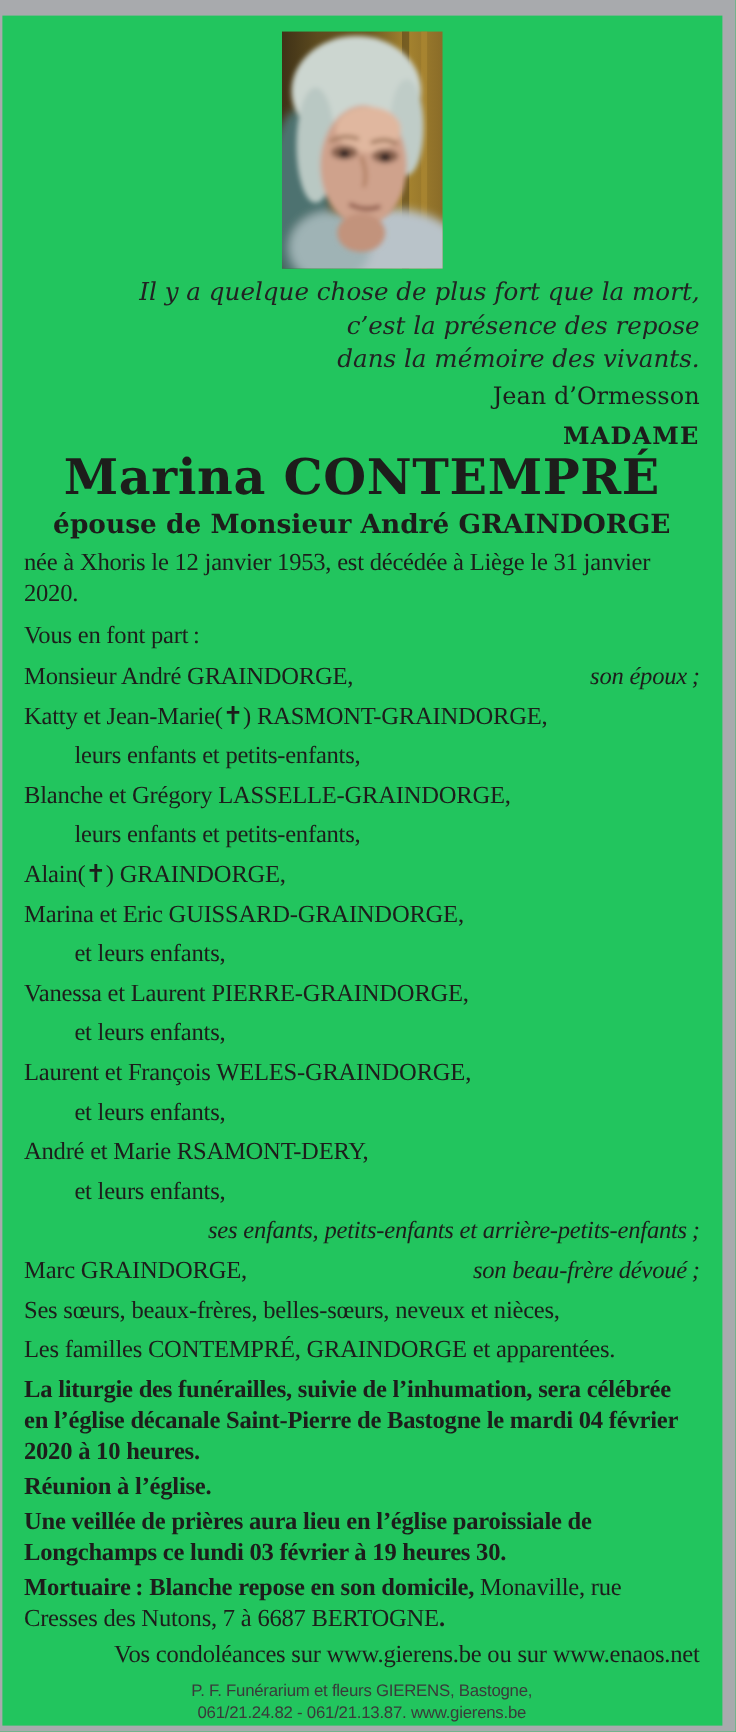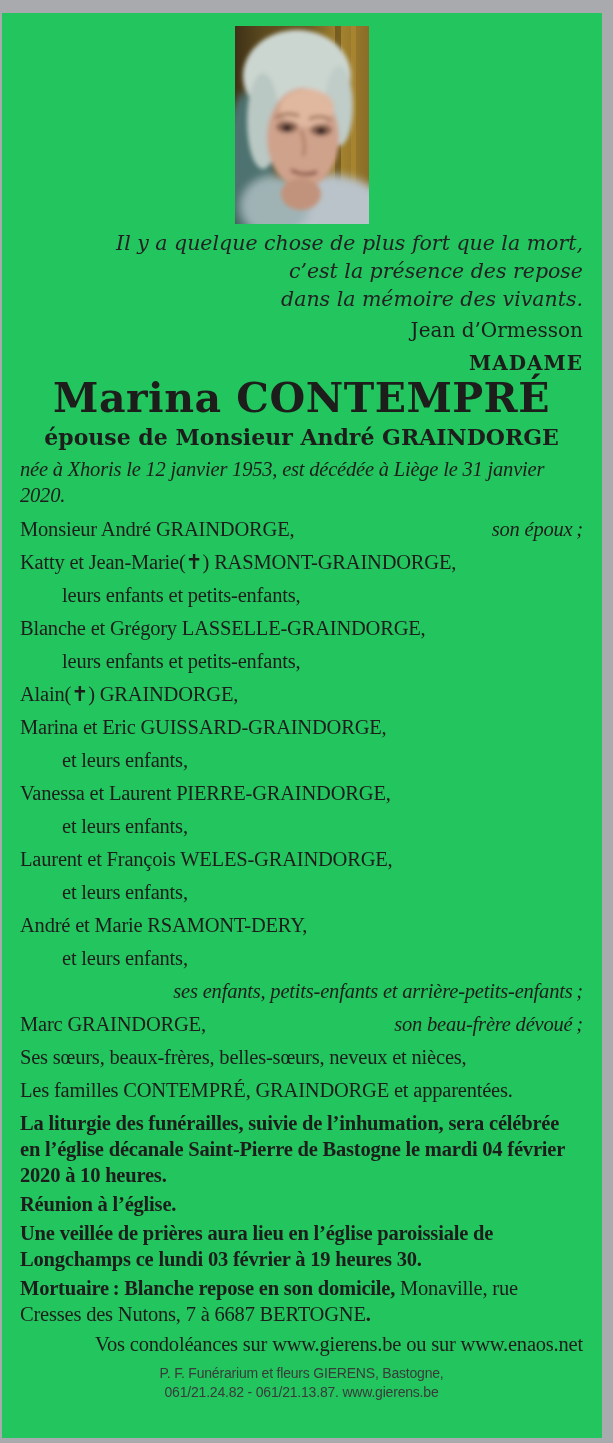--- a/index.html
+++ b/index.html
@@ -55,21 +55,21 @@
   }
   .spouse-line {
     margin-top: 2px;
     text-align: center;
     font-weight: bold;
     font-size: 22px;
     line-height: 27px;
   }
   
   .body-text { font-family: "Liberation Serif", serif; font-size: 20.5px; letter-spacing: -0.2px; }
-  .para { margin-top: 5px; line-height: 26px; font-style: italic; }
+  .para { margin-top: 5px; line-height: 26px; }
   .line { line-height: 27px; margin-bottom: 6px; }
   .main-line { display: flex; justify-content: space-between; align-items: baseline; }
   .sub-line { padding-left: 42px; }
   .relation { font-style: italic; }
   .right-line { text-align: right; font-style: italic; }
   .announce { margin-top: 9px; }
   .family-list { margin-top: 8px; }
   .bold-para { font-weight: bold; line-height: 26px; margin-top: 3px; margin-bottom: 3px; }
   .mixed-para .reg { font-weight: normal; }
   .condolences { margin-top: 4px; line-height: 27px; text-align: right; }
@@ -141,20 +141,21 @@
   <div class="quote-author">Jean d’Ormesson</div>
 
   <div class="salutation">MADAME</div>
   <div class="deceased-name">Marina CONTEMPRÉ</div>
   <div class="spouse-line">épouse de Monsieur André GRAINDORGE</div>
 
   <div class="body-text">
 
     <div class="para">née à Xhoris le 12 janvier 1953, est décédée à Liège le 31 janvier 2020.</div>
 
+    <div class="para announce">Vous en font part :</div>
 
     <div class="family-list">
       <div class="line main-line">
         <span>Monsieur André GRAINDORGE,</span>
         <span class="relation">son époux ;</span>
       </div>
       <div class="line">Katty et Jean-Marie(✝) RASMONT-GRAINDORGE,</div>
       <div class="line sub-line">leurs enfants et petits-enfants,</div>
       <div class="line">Blanche et Grégory LASSELLE-GRAINDORGE,</div>
       <div class="line sub-line">leurs enfants et petits-enfants,</div>

